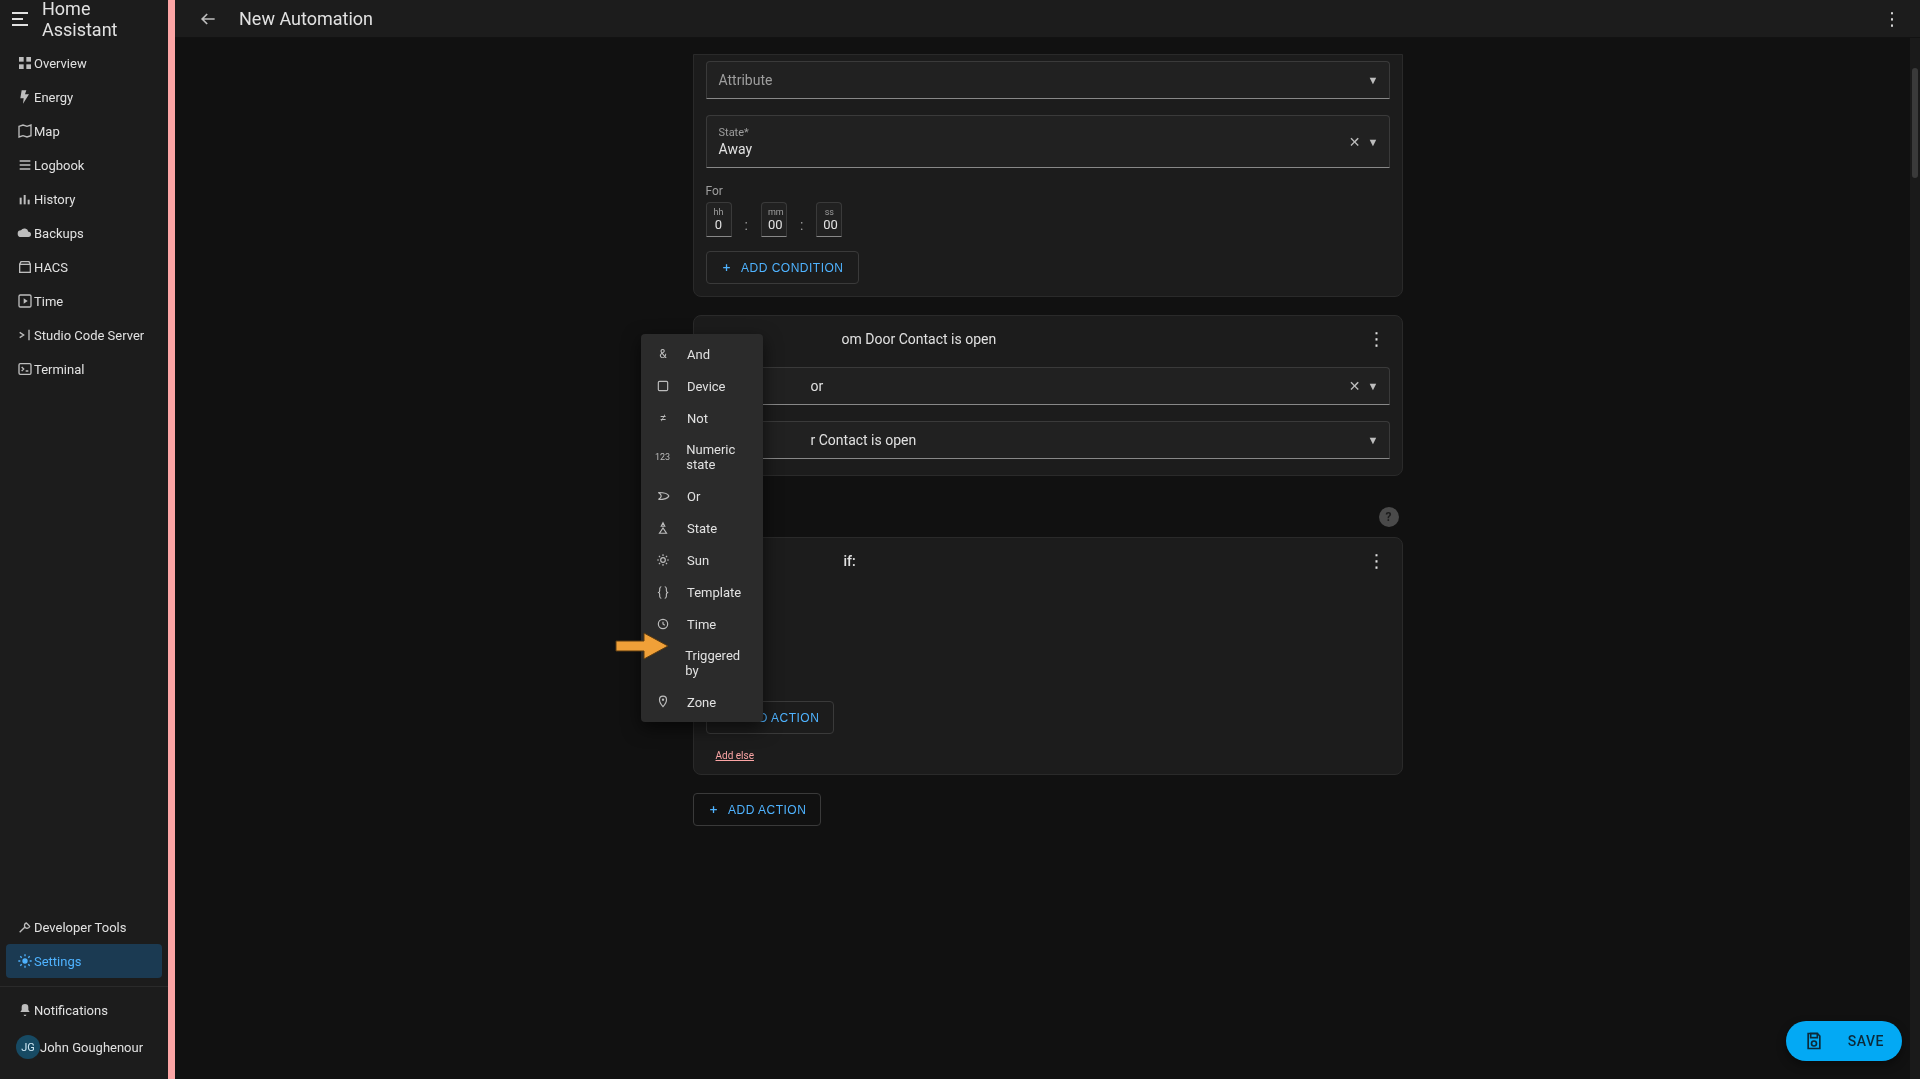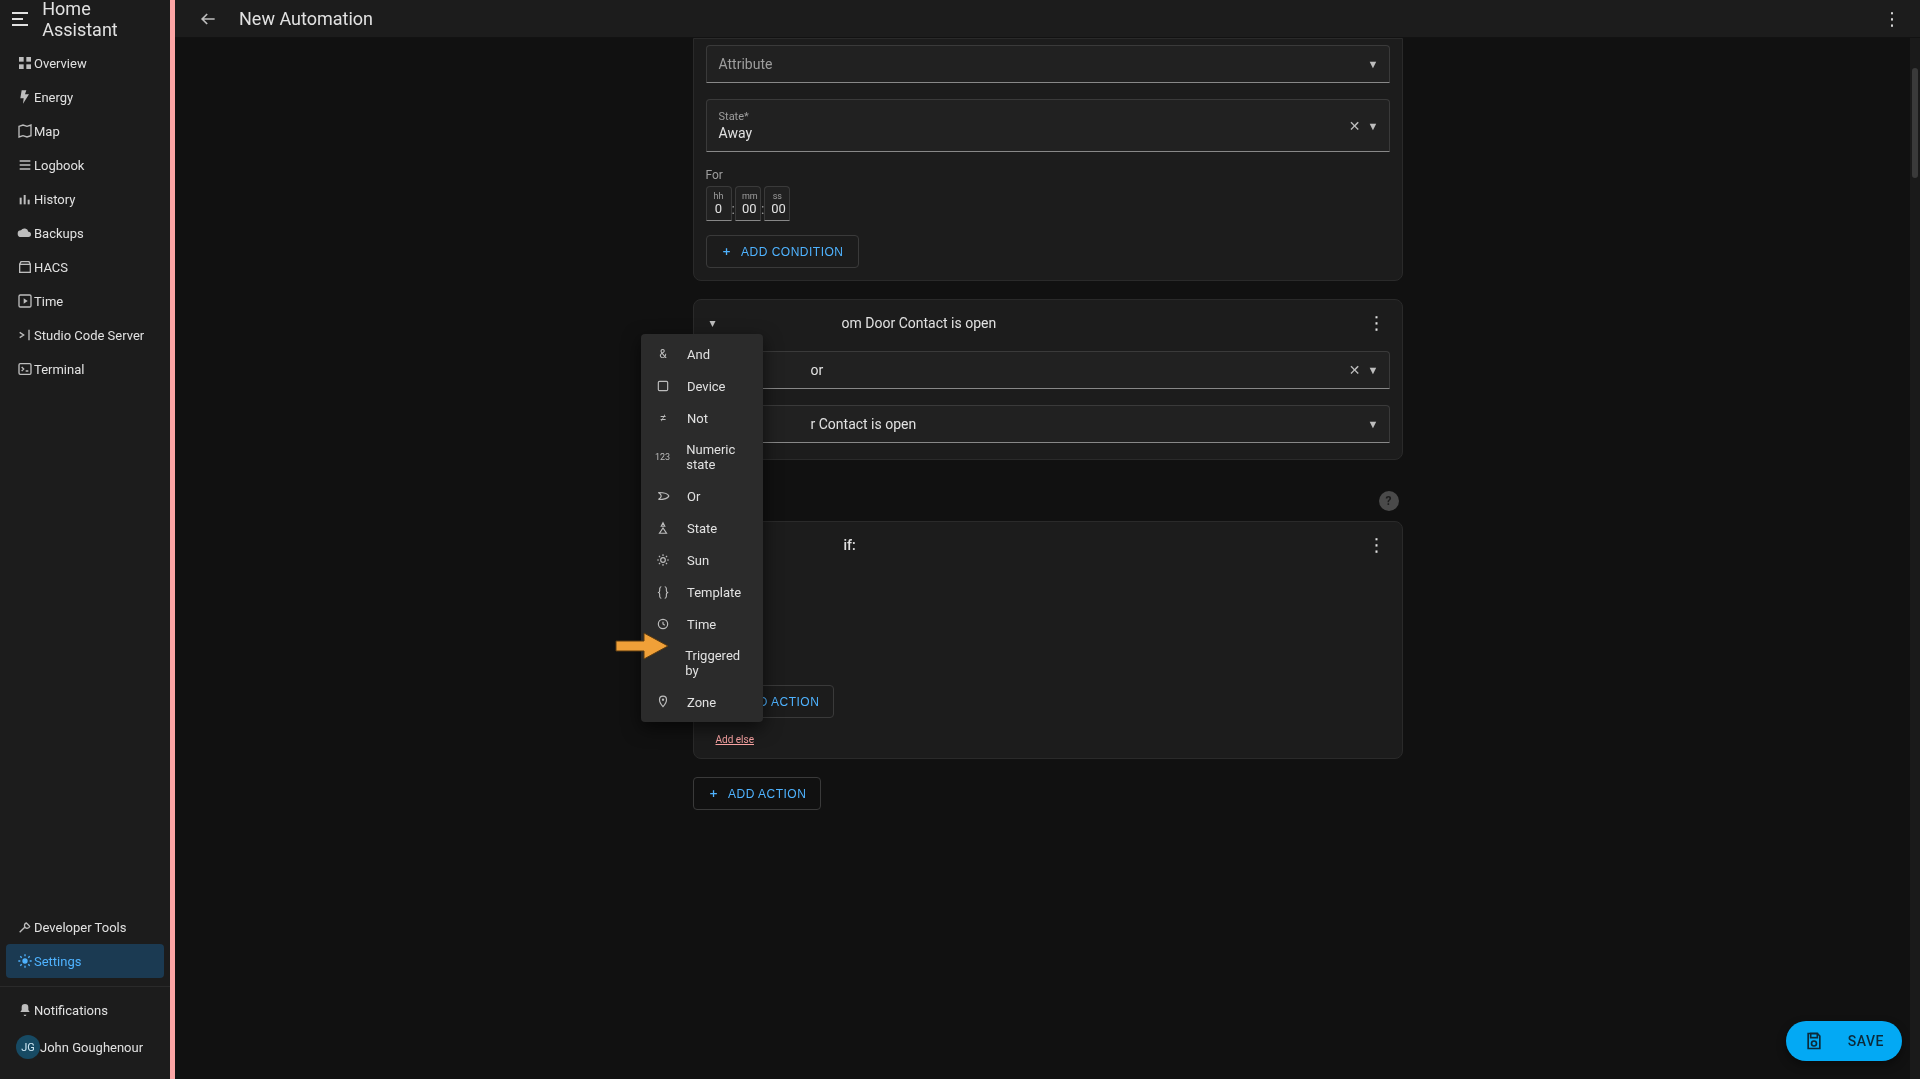--- a/index.html
+++ b/index.html
@@ -11,21 +11,21 @@
   height: 1079px;
   overflow: hidden;
   font-size: 14px;
 }
 .app { display: flex; height: 100%; }
 
 
 .sidebar {
   width: 175px;
   background: #1c1c1c;
-  border-right: 5px solid #fca5a5;
+  border-right: 7px solid #fca5a5;
   display: flex;
   flex-direction: column;
 }
 .sidebar-header {
   display: flex; align-items: center;
   height: 38px; padding: 0 12px;
   gap: 14px;
 }
 .hamburger { width: 18px; height: 14px; display:flex; flex-direction:column; justify-content:space-between; cursor:pointer;}
 .hamburger span { background:#e1e1e1; height:2px; width:100%; }
@@ -51,39 +51,39 @@
   border-bottom:1px solid #121212; background:#1c1c1c;
   justify-content:space-between;
 }
 .topbar-left { display:flex; align-items:center; gap:20px;}
 .back-btn { color:#bdbdbd; cursor:pointer; width:22px; height:22px; display:flex; align-items:center; justify-content:center;}
 .title { font-size:18px; font-weight:400; color:#e1e1e1;}
 .top-more { color:#e1e1e1; cursor:pointer; width:24px; text-align:center; font-size:18px; letter-spacing:0;}
 
 
 .content { flex:1; overflow:auto; position:relative; }
-.content-inner { width: 710px; margin: 0 auto; padding: 0 0 100px 0;}
+.content-inner { width: 710px; margin: 16px auto; padding: 0 0 100px 0;}
 
 .card {
   background:#1c1c1c; border-radius:8px; padding:12px;
   margin-bottom:18px; border:1px solid #2a2a2a;
 }
 
 
 .field {
   background:#212121; border:1px solid #3a3a3a; border-bottom:1px solid #888;
   border-radius:4px 4px 0 0; padding:10px 12px; position:relative;
   margin-bottom:16px;
 }
 .field-label { font-size:11px; color:#9e9e9e; margin-bottom:2px;}
 .field-value { font-size:14px; color:#e1e1e1;}
 .field .dd { position:absolute; right:10px; top:50%; transform:translateY(-50%); color:#bdbdbd; font-size:11px;}
 .field .clear { position:absolute; right:28px; top:50%; transform:translateY(-50%); color:#bdbdbd; cursor:pointer; font-size:14px;}
 
-.for-row { display:flex; align-items:center; gap:0; }
+.for-row { display:flex; align-items:center; gap:13px; }
 .for-lbl { font-size:12px; color:#9e9e9e; margin-bottom:4px;}
 .time-box { background:#212121; border:1px solid #3a3a3a; border-bottom:1px solid #888; border-radius:4px 4px 0 0; padding:4px 6px; width:26px; text-align:center;}
 .time-box .tlbl{ font-size:9px; color:#9e9e9e;}
 .time-box .tval{ font-size:13px; color:#e1e1e1;}
 .colon{color:#9e9e9e; padding:10px 0 0 0;}
 
 .outlined-btn {
   display:inline-flex; align-items:center; gap:8px;
   border:1px solid #3a3a3a; border-radius:4px; padding:7px 14px;
   color:#4fb3ff; font-size:12px; letter-spacing:.5px; font-weight:500;

